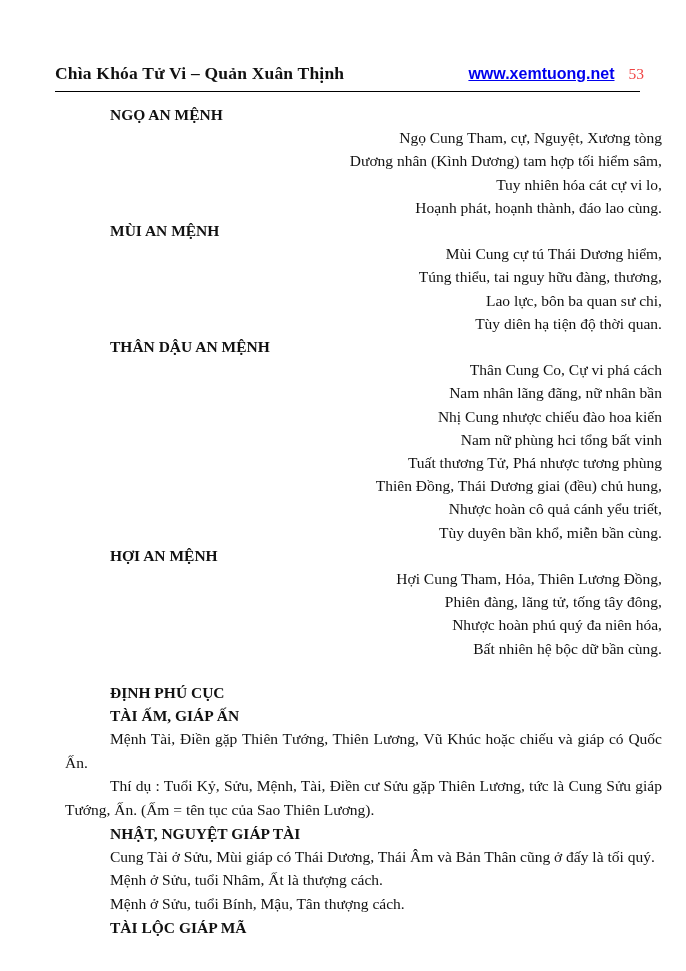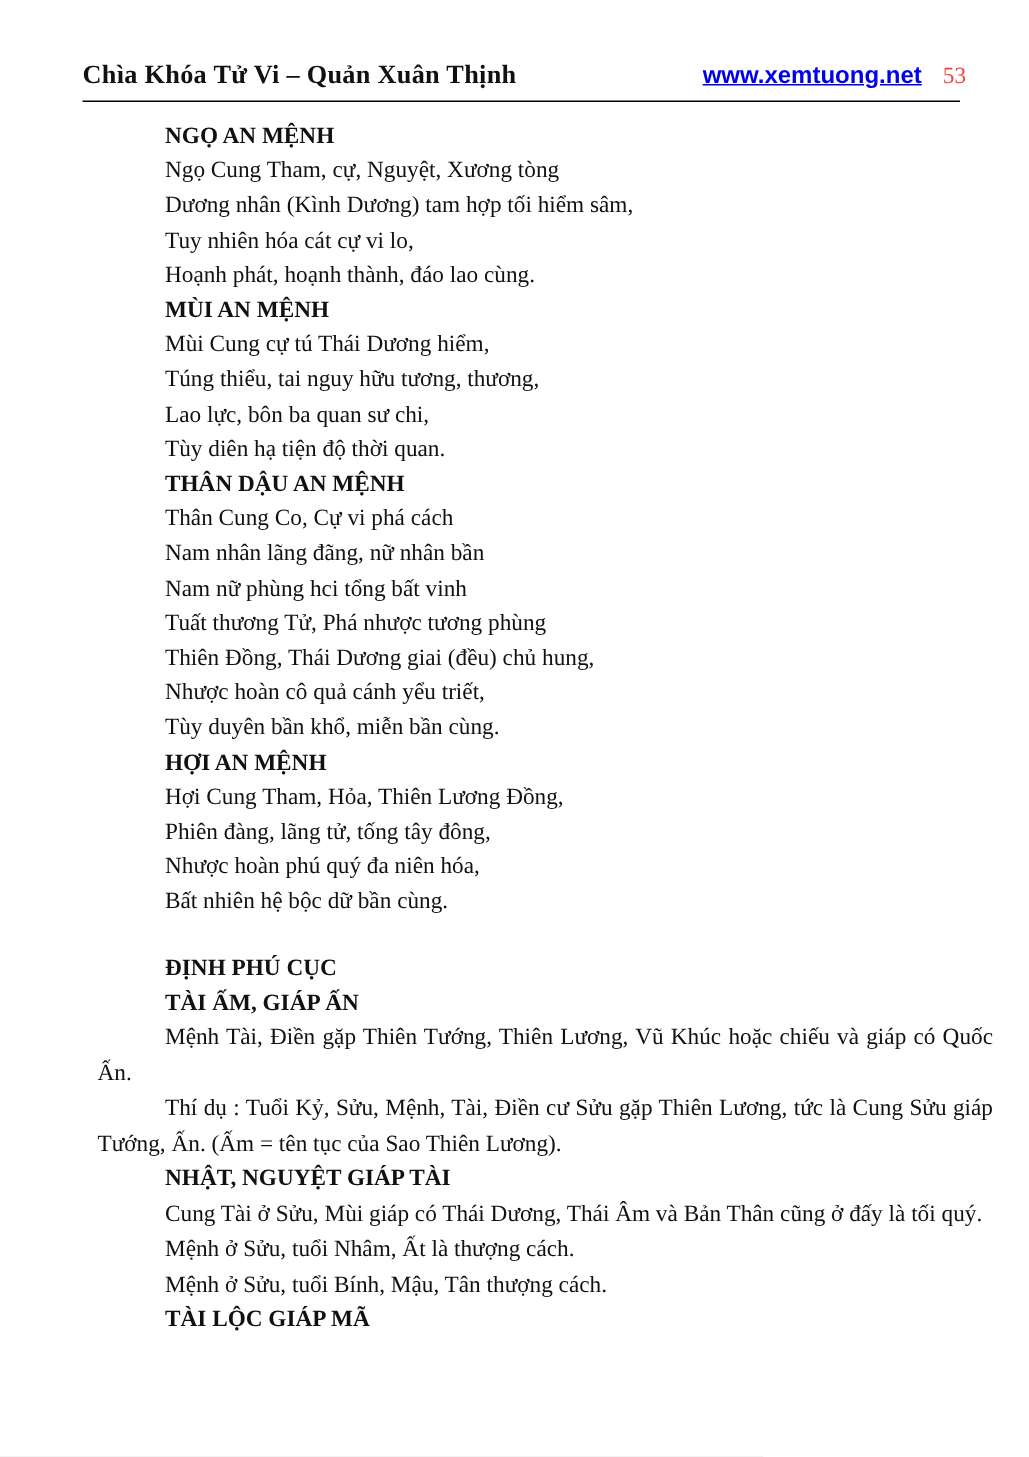--- a/index.html
+++ b/index.html
@@ -10,21 +10,21 @@
     margin: 0 auto;
     background: #ffffff;
     font-family: "Liberation Serif", "DejaVu Serif", serif;
     color: #111111;
     overflow: hidden;
   }
   .header {
     display: flex;
     justify-content: space-between;
     align-items: baseline;
-    margin: 39px 42px 0 55px;
+    margin: 63px 42px 0 55px;
   }
   .header-title {
     font-size: 17.5px;
     font-weight: bold;
     letter-spacing: 0.2px;
   }
   .header-right {
     display: flex;
     align-items: flex-start;
     gap: 14px;
@@ -51,20 +51,21 @@
     padding: 0 24px 0 65px;
     font-size: 15.5px;
     line-height: 23.2px;
   }
   .section-heading {
     font-weight: bold;
     margin: 0 0 0 45px;
   }
   .poem-line {
     margin: 0 0 0 45px;
+    text-align: right;
   }
   .spacer {
     height: 21px;
   }
   .prose {
     margin: 0;
     text-indent: 45px;
     text-align: justify;
     line-height: 23.6px;
   }
@@ -86,27 +87,28 @@
   <div class="content">
 
     <div class="section-heading">NGỌ AN MỆNH</div>
     <div class="poem-line">Ngọ Cung Tham, cự, Nguyệt, Xương tòng</div>
     <div class="poem-line">Dương nhân (Kình Dương) tam hợp tối hiểm sâm,</div>
     <div class="poem-line">Tuy nhiên hóa cát cự vi lo,</div>
     <div class="poem-line">Hoạnh phát, hoạnh thành, đáo lao cùng.</div>
 
     <div class="section-heading">MÙI AN MỆNH</div>
     <div class="poem-line">Mùi Cung cự tú Thái Dương hiểm,</div>
-    <div class="poem-line">Túng thiểu, tai nguy hữu tương, thương,</div>
+    <div class="poem-line">Túng thiểu, tai nguy hữu đàng, thương,</div>
     <div class="poem-line">Lao lực, bôn ba quan sư chi,</div>
     <div class="poem-line">Tùy diên hạ tiện độ thời quan.</div>
 
     <div class="section-heading">THÂN DẬU AN MỆNH</div>
     <div class="poem-line">Thân Cung Co, Cự vi phá cách</div>
     <div class="poem-line">Nam nhân lãng đãng, nữ nhân bần</div>
+    <div class="poem-line">Nhị Cung nhược chiếu đào hoa kiến</div>
     <div class="poem-line">Nam nữ phùng hci tổng bất vinh</div>
 
     <div class="poem-line">Tuất thương Tử, Phá nhược tương phùng</div>
     <div class="poem-line">Thiên Đồng, Thái Dương giai (đều) chủ hung,</div>
     <div class="poem-line">Nhược hoàn cô quả cánh yểu triết,</div>
     <div class="poem-line">Tùy duyên bần khổ, miễn bần cùng.</div>
 
     <div class="section-heading">HỢI AN MỆNH</div>
     <div class="poem-line">Hợi Cung Tham, Hỏa, Thiên Lương Đồng,</div>
     <div class="poem-line">Phiên đàng, lãng tử, tống tây đông,</div>

